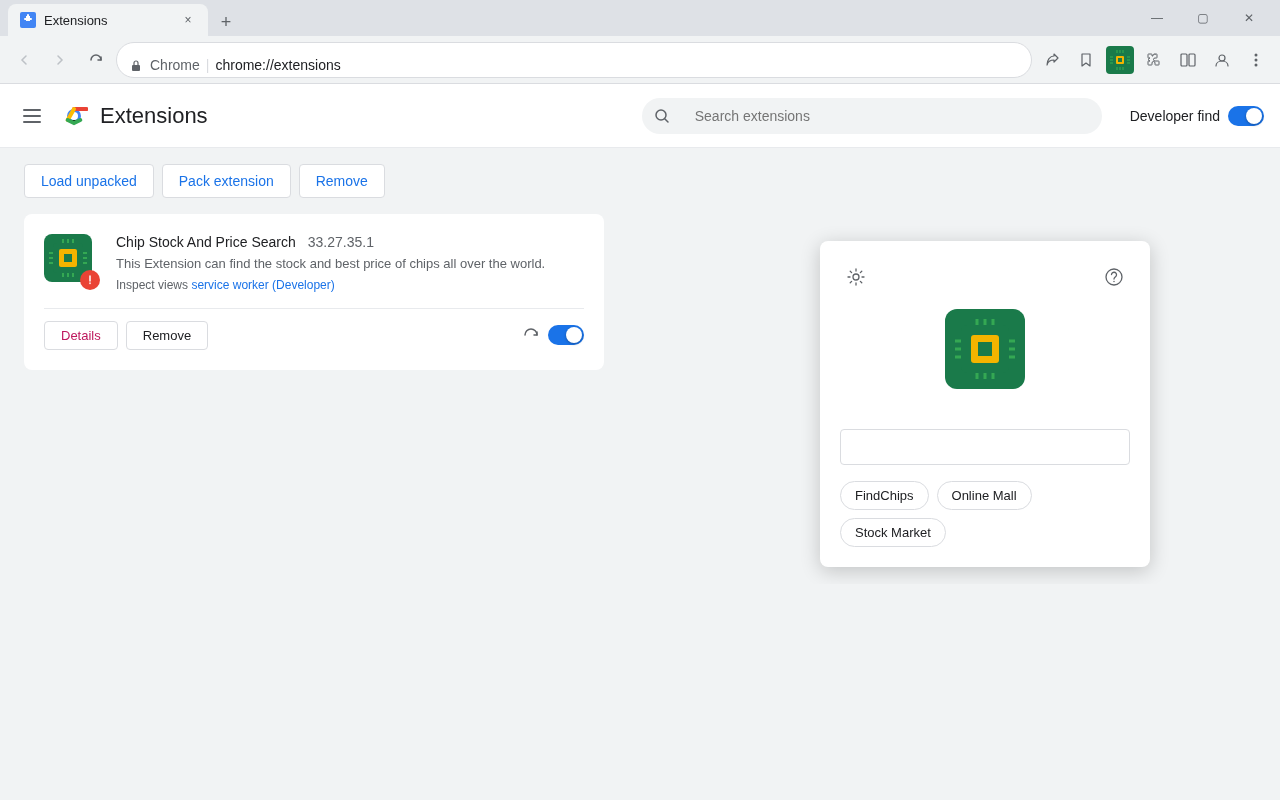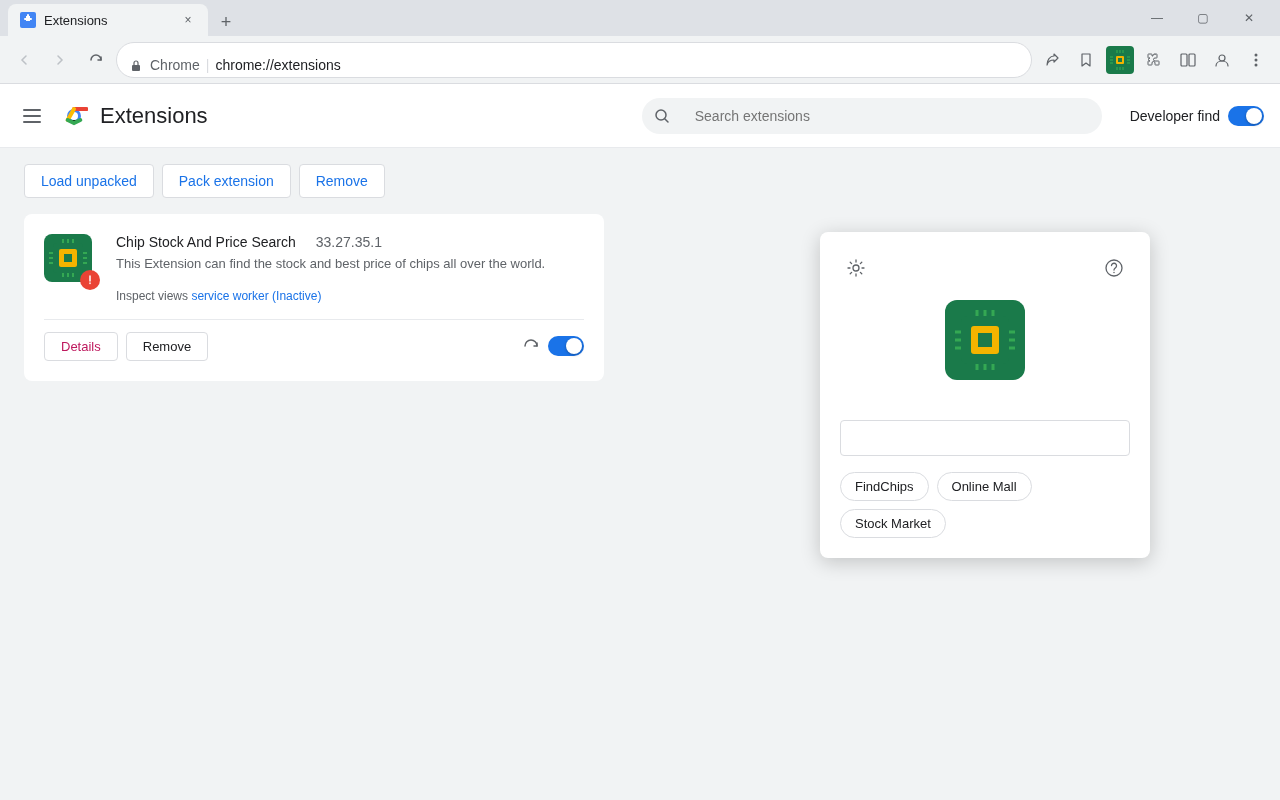--- a/index.html
+++ b/index.html
@@ -50,34 +50,34 @@
     .action-btn { padding: 8px 16px; border: 1px solid #dadce0; border-radius: 4px; background: white; color: #1a73e8; font-size: 14px; cursor: pointer; font-weight: 500; }
 
     
     .extensions-list { padding: 0 24px; }
     .ext-card { background: white; border-radius: 8px; padding: 20px; width: 580px; }
     .ext-card-header { display: flex; align-items: flex-start; gap: 16px; }
     .ext-icon-large { width: 56px; height: 56px; position: relative; flex-shrink: 0; }
     .ext-icon-img { width: 48px; height: 48px; border-radius: 8px; background: #1a7a4a; display: flex; align-items: center; justify-content: center; }
     .ext-badge { position: absolute; bottom: 0; right: 0; width: 20px; height: 20px; background: #ea4335; border-radius: 50%; display: flex; align-items: center; justify-content: center; }
     .ext-info { flex: 1; }
-    .ext-name-row { display: flex; align-items: center; gap: 20px; margin-bottom: 4px; }
+    .ext-name-row { display: flex; align-items: center; gap: 12px; margin-bottom: 4px; }
     .ext-name { font-size: 14px; font-weight: 500; color: #202124; }
     .ext-version { font-size: 14px; color: #5f6368; }
-    .ext-description { font-size: 13px; color: #5f6368; line-height: 1.5; margin-bottom: 15px; }
+    .ext-description { font-size: 13px; color: #5f6368; line-height: 1.5; margin-bottom: 4px; }
     .ext-id { font-size: 12px; color: #5f6368; margin-bottom: 4px; }
     .ext-inspect { font-size: 12px; color: #5f6368; }
     .ext-inspect a { color: #1a73e8; text-decoration: none; }
     .ext-actions { display: flex; align-items: center; margin-top: 16px; padding-top: 12px; border-top: 1px solid #e8eaed; gap: 8px; }
     .ext-detail-btn { padding: 6px 16px; border: 1px solid #dadce0; border-radius: 4px; background: white; color: #be185d; font-size: 13px; cursor: pointer; }
     .ext-remove-btn { padding: 6px 16px; border: 1px solid #dadce0; border-radius: 4px; background: white; color: #202124; font-size: 13px; cursor: pointer; }
     .ext-reload { margin-left: auto; display: flex; align-items: center; gap: 8px; }
 
     
-    .popup-panel { position: absolute; top: 84px; right: 130px; width: 330px; background: white; border-radius: 8px; box-shadow: 0 4px 20px rgba(0,0,0,0.2); padding: 20px; z-index: 100; }
+    .popup-panel { position: absolute; top: 93px; right: 130px; width: 330px; background: white; border-radius: 8px; box-shadow: 0 4px 20px rgba(0,0,0,0.2); padding: 20px; z-index: 100; }
     .popup-header { display: flex; justify-content: space-between; margin-bottom: 16px; }
     .popup-settings-btn { width: 32px; height: 32px; border-radius: 50%; display: flex; align-items: center; justify-content: center; cursor: pointer; color: #5f6368; }
     .popup-help-btn { width: 32px; height: 32px; border-radius: 50%; display: flex; align-items: center; justify-content: center; cursor: pointer; color: #5f6368; }
     .popup-ext-icon { width: 80px; height: 80px; border-radius: 12px; background: #1a7a4a; margin: 0 auto 20px; display: flex; align-items: center; justify-content: center; }
     .popup-search { width: 100%; height: 36px; border: 1px solid #dadce0; border-radius: 4px; padding: 0 10px; font-size: 14px; outline: none; margin-bottom: 16px; }
     .popup-chips { display: flex; gap: 8px; flex-wrap: wrap; }
     .chip { padding: 6px 14px; border: 1px solid #dadce0; border-radius: 20px; font-size: 13px; color: #202124; cursor: pointer; background: white; }
 
     .page-wrapper { position: relative; flex: 1; }
   </style>
@@ -261,21 +261,21 @@
               </div>
             </div>
             <div class="ext-info">
               <div class="ext-name-row">
                 <span class="ext-name">Chip Stock And Price Search</span>
                 <span class="ext-version">33.27.35.1</span>
               </div>
               <p class="ext-description">This Extension can find the stock and best price of chips all over the world.</p>
               <p class="ext-inspect">
                 <span>Inspect views</span>
-                <a href="#">service worker (Inactive)</a>
+                <a href="#">service worker (Developer)</a>
               </p>
             </div>
           </div>
           <div class="ext-actions">
             <button class="ext-detail-btn">Details</button>
             <button class="ext-remove-btn">Remove</button>
             <div class="ext-reload">
               <svg width="18" height="18" viewBox="0 0 18 18">
                   <path d="M15 9A6 6 0 103 9" stroke="#5f6368" stroke-width="1.5" fill="none" stroke-linecap="round"></path>
                   <path d="M15 6v3h-3" stroke="#5f6368" stroke-width="1.5" fill="none" stroke-linecap="round" stroke-linejoin="round"></path>

